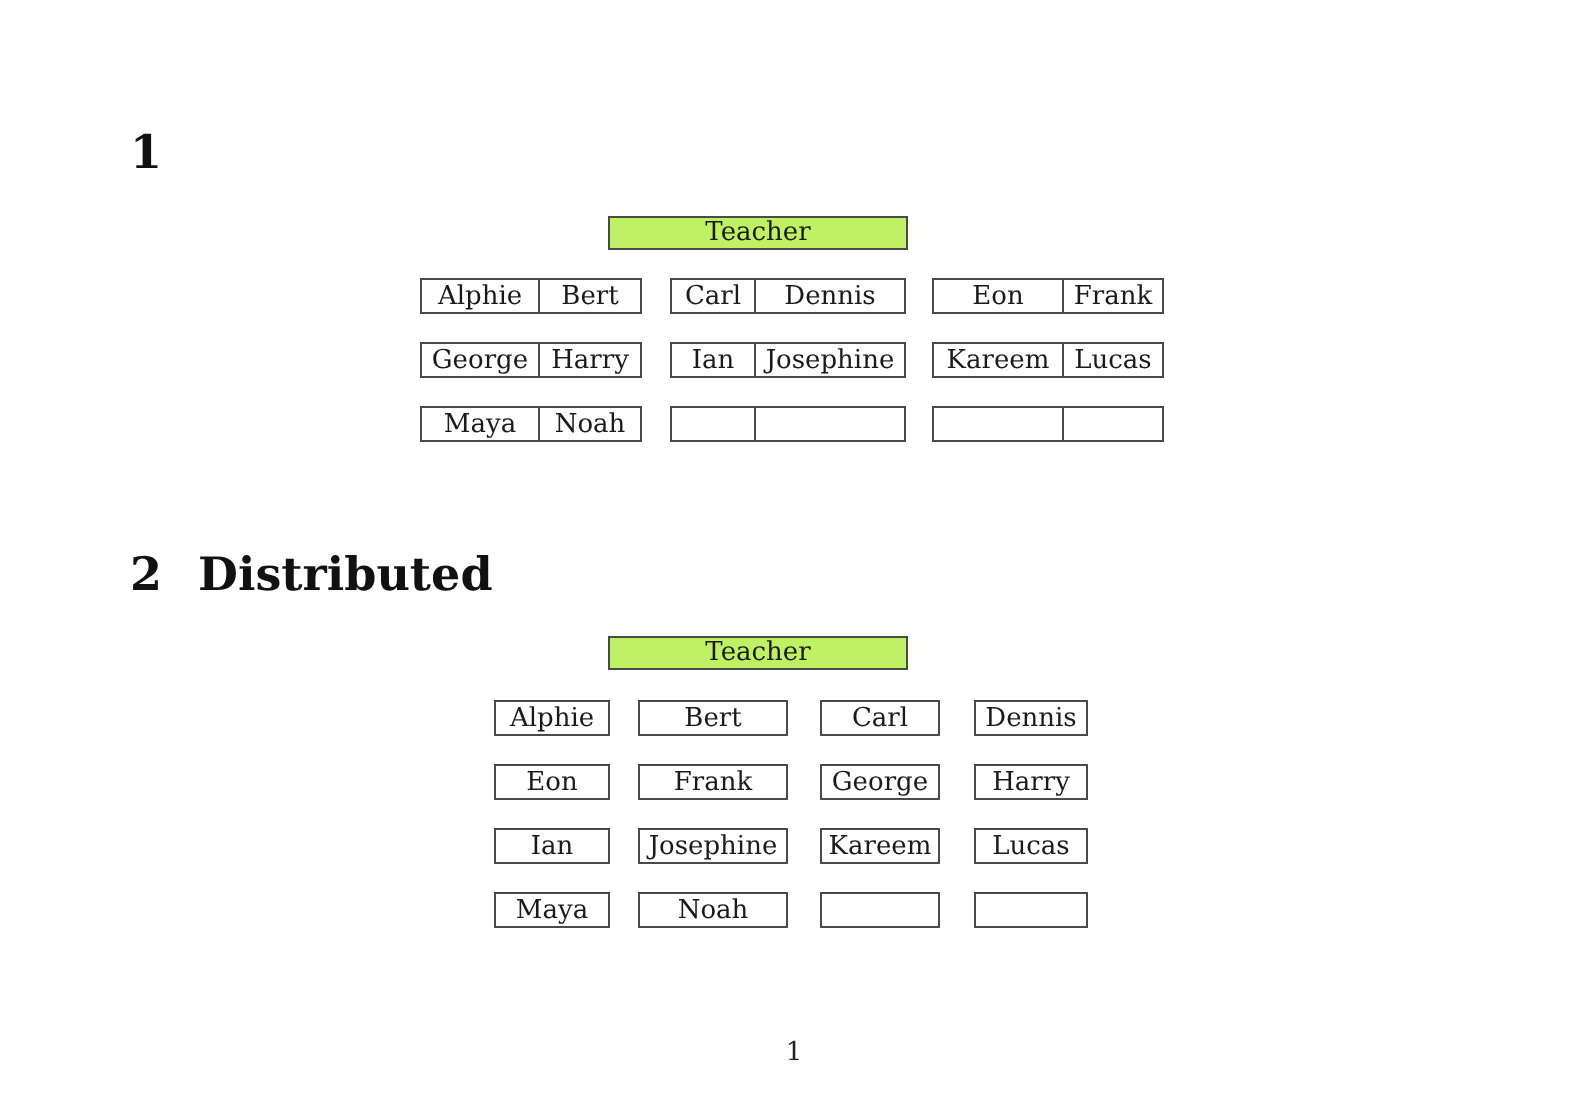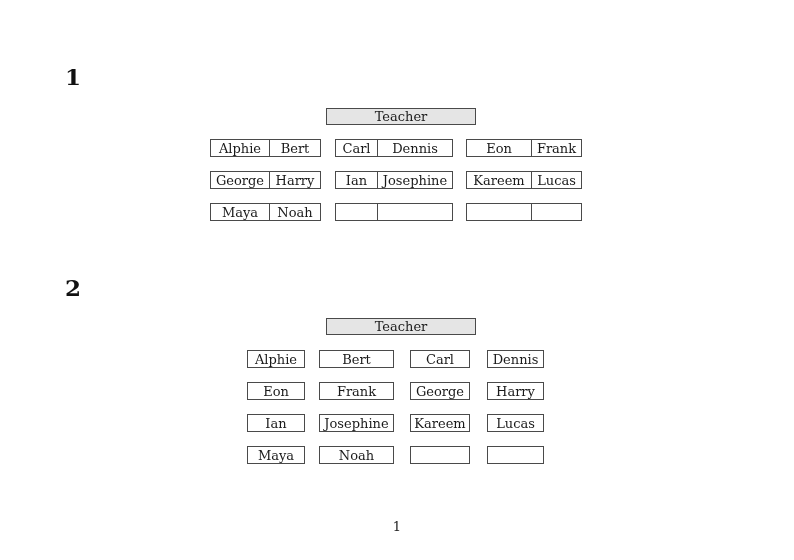--- a/index.html
+++ b/index.html
@@ -15,22 +15,22 @@
     position:absolute; left:65px;
     font-weight:bold; font-size:23px; line-height:1;
     display:flex; align-items:baseline;
     color:#111;
   }
   .section-heading .sec-num { margin-right:18px; }
   .h1 { top:65px; }
   .h2 { top:276px; }
 
   .tbox {
-    position:absolute; left:326px; width:150px; height:17px;
-    border:1px solid #4a4a4a; box-sizing:border-box; background:#e5e5e5;
+    position:absolute; left:304px; width:150px; height:17px;
+    border:1px solid #4a4a4a; box-sizing:border-box; background:#bef264;
     display:flex; align-items:center; justify-content:center;
     font-size:13px; line-height:1;
   }
   .t1 { top:108px; }
   .t2 { top:318px; }
 
   
   .cbox {
     position:absolute; height:18px; box-sizing:border-box;
     border:1px solid #4a4a4a; background:#fff;
@@ -110,20 +110,21 @@
     <span class="cell ca"></span>
     <span class="cell cb"></span>
   </div>
   <div class="cbox c3 r3">
     <span class="cell ca"></span>
     <span class="cell cb"></span>
   </div>
 
   <div class="section-heading h2">
     <span class="sec-num">2</span>
+    <span class="sec-title">Distributed</span>
   </div>
 
   <div class="tbox t2">Teacher</div>
 
   <div class="dbox cc1 rr1">Alphie</div>
   <div class="dbox cc2 rr1">Bert</div>
   <div class="dbox cc3 rr1">Carl</div>
   <div class="dbox cc4 rr1">Dennis</div>
 
   <div class="dbox cc1 rr2">Eon</div>

